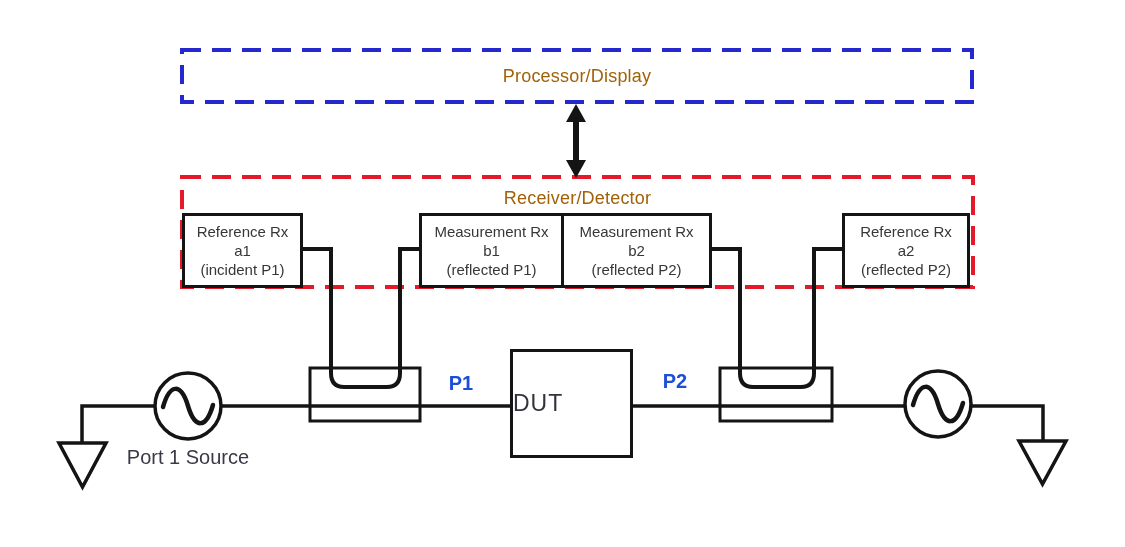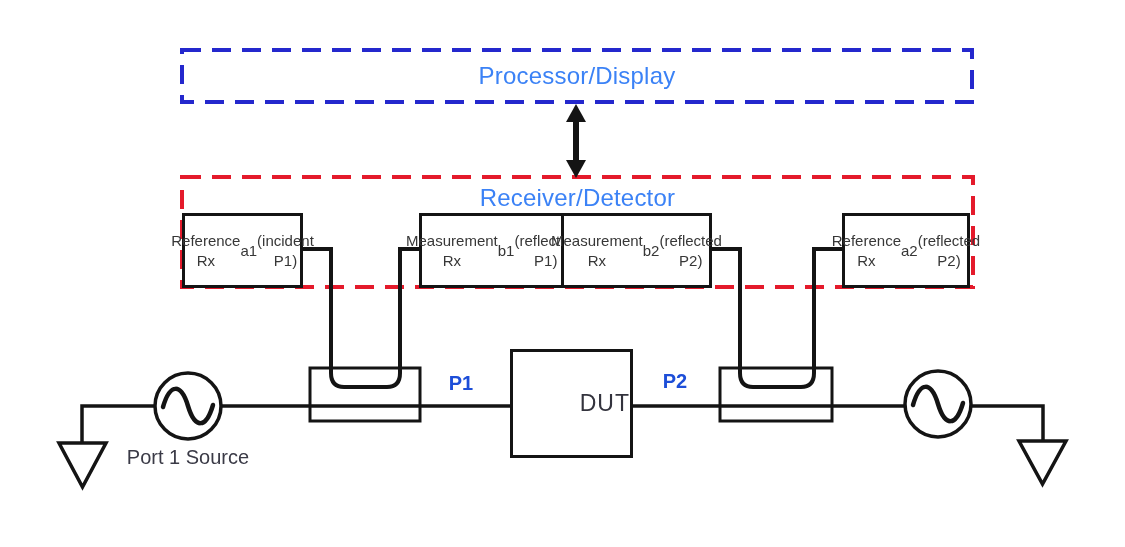--- a/index.html
+++ b/index.html
@@ -3,29 +3,29 @@
 <meta charset="utf-8">
 <style>
   html,body{margin:0;padding:0;background:#ffffff;}
   .stage{
     position:relative;width:1125px;height:547px;background:#ffffff;overflow:hidden;
     font-family:"Liberation Sans",sans-serif;color:#3a3a3a;
   }
   .stage svg{position:absolute;left:0;top:0;z-index:0;}
   .overlay{position:absolute;z-index:1;}
   .hdr{display:flex;align-items:center;justify-content:center;
-       font-size:24px;letter-spacing:0.2px;color:#3b82f6;}
+       font-size:18px;letter-spacing:0.2px;color:#a16207;}
   .rxbox{
     box-sizing:border-box;background:#ffffff;border:3px solid #141414;
-    display:flex;flex-direction:row;align-items:center;justify-content:center;
+    display:flex;flex-direction:column;align-items:center;justify-content:center;
     text-align:center;font-size:15px;line-height:1.28;color:#373737;
   }
   .dutbox{
     box-sizing:border-box;background:#ffffff;border:3px solid #141414;
-    display:flex;align-items:center;justify-content:flex-end;
+    display:flex;align-items:center;justify-content:flex-start;
     font-size:23px;letter-spacing:1px;color:#33333d;
   }
   .portlbl{font-size:20px;font-weight:bold;color:#1d4ed8;text-align:center;}
   .srclbl{font-size:20px;color:#3a3a46;text-align:center;}
 </style>
 </head>
 <body>
 
 <div class="stage">
 

